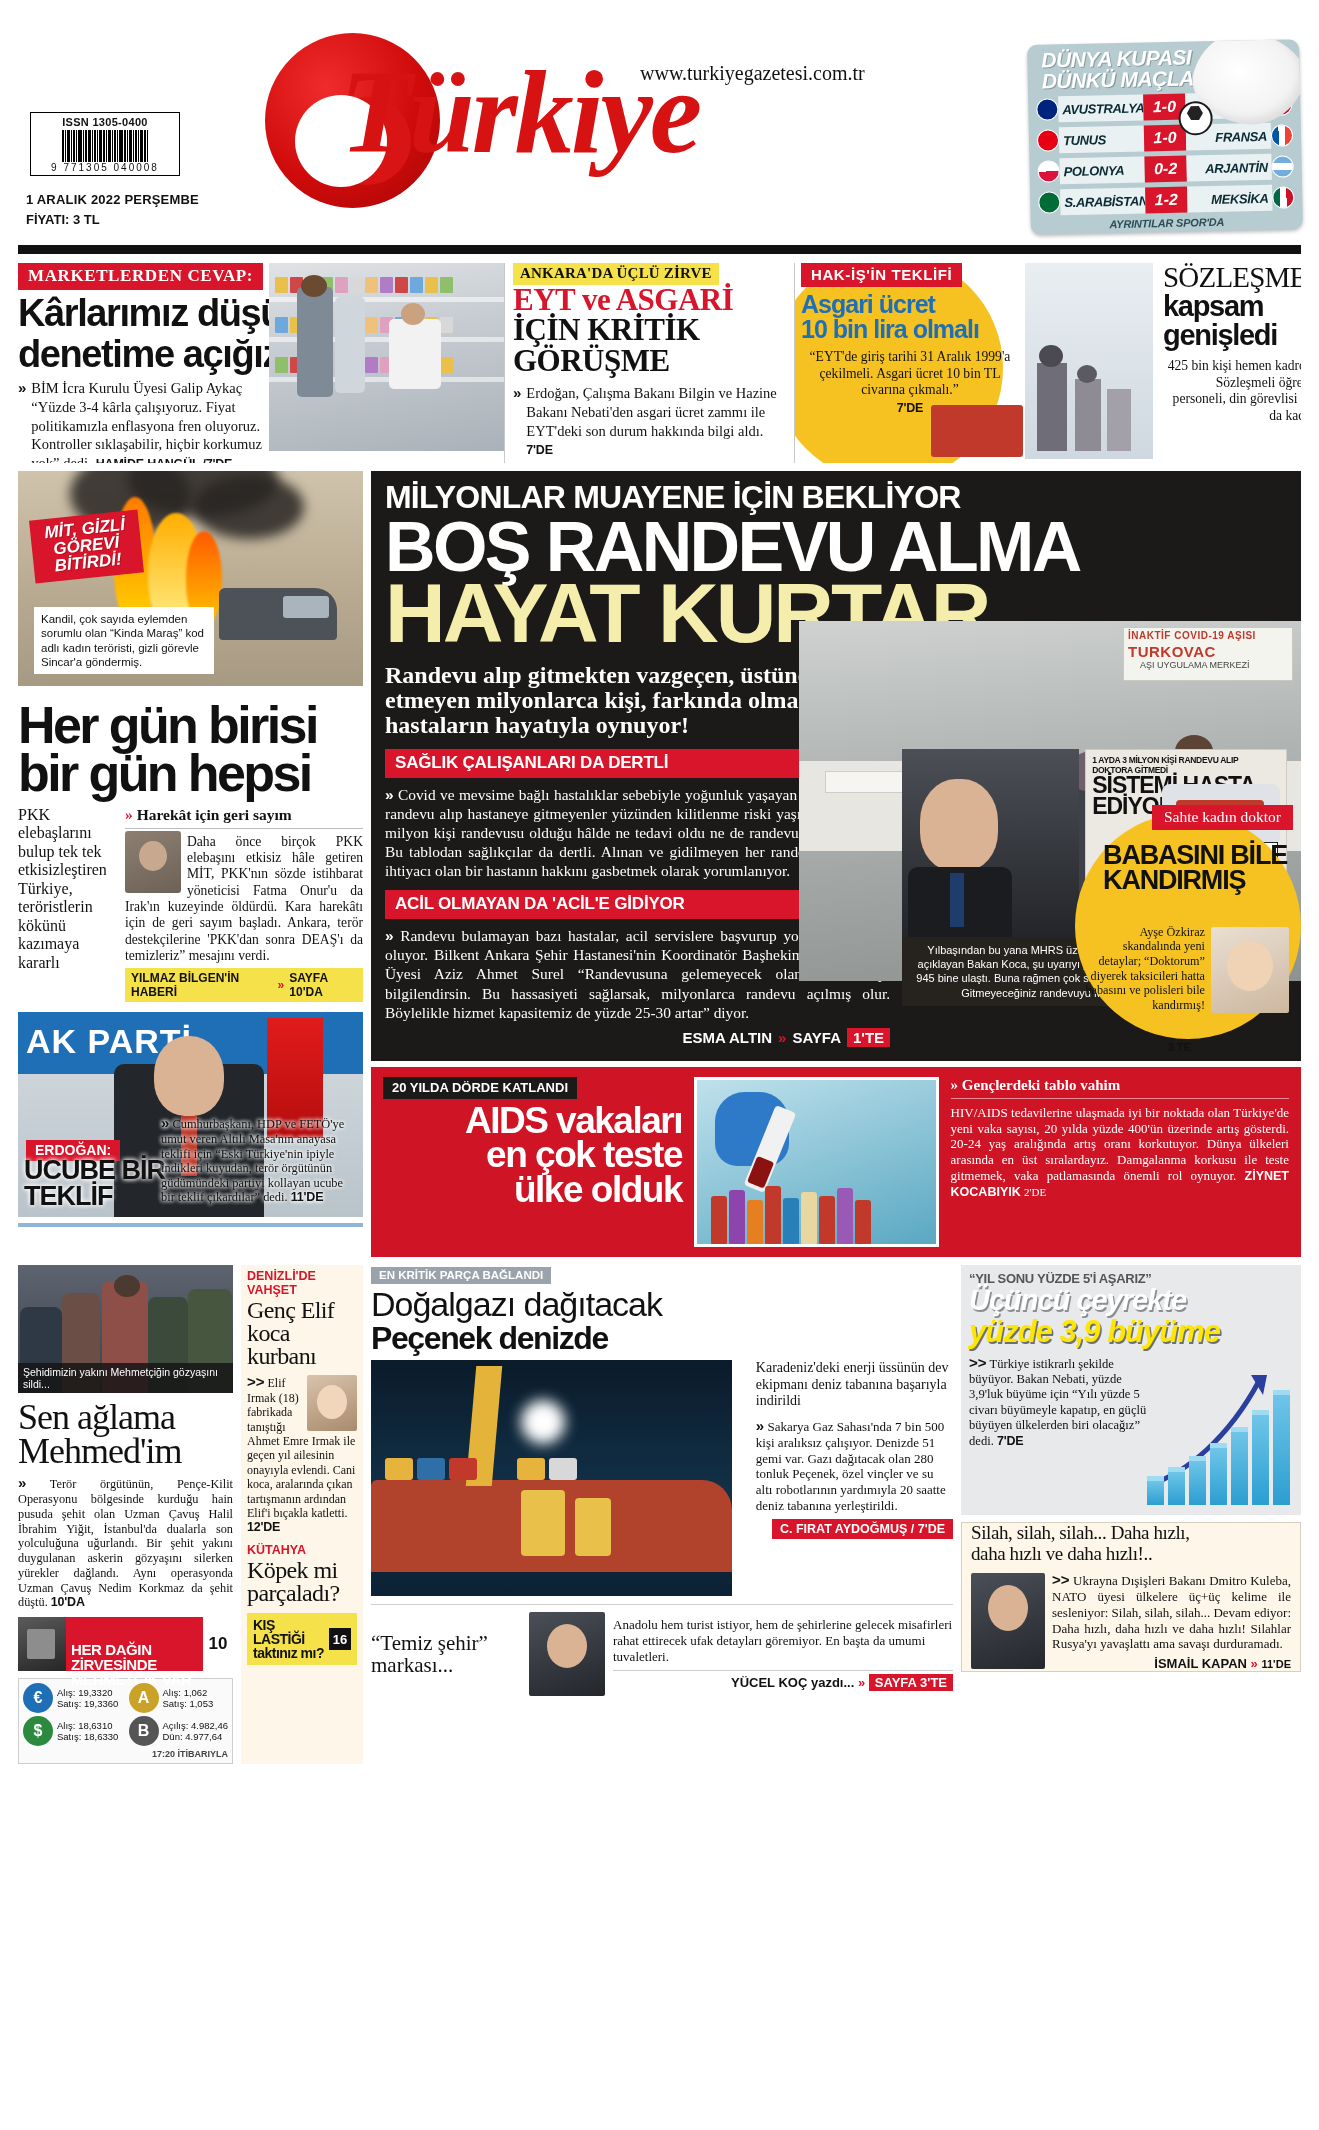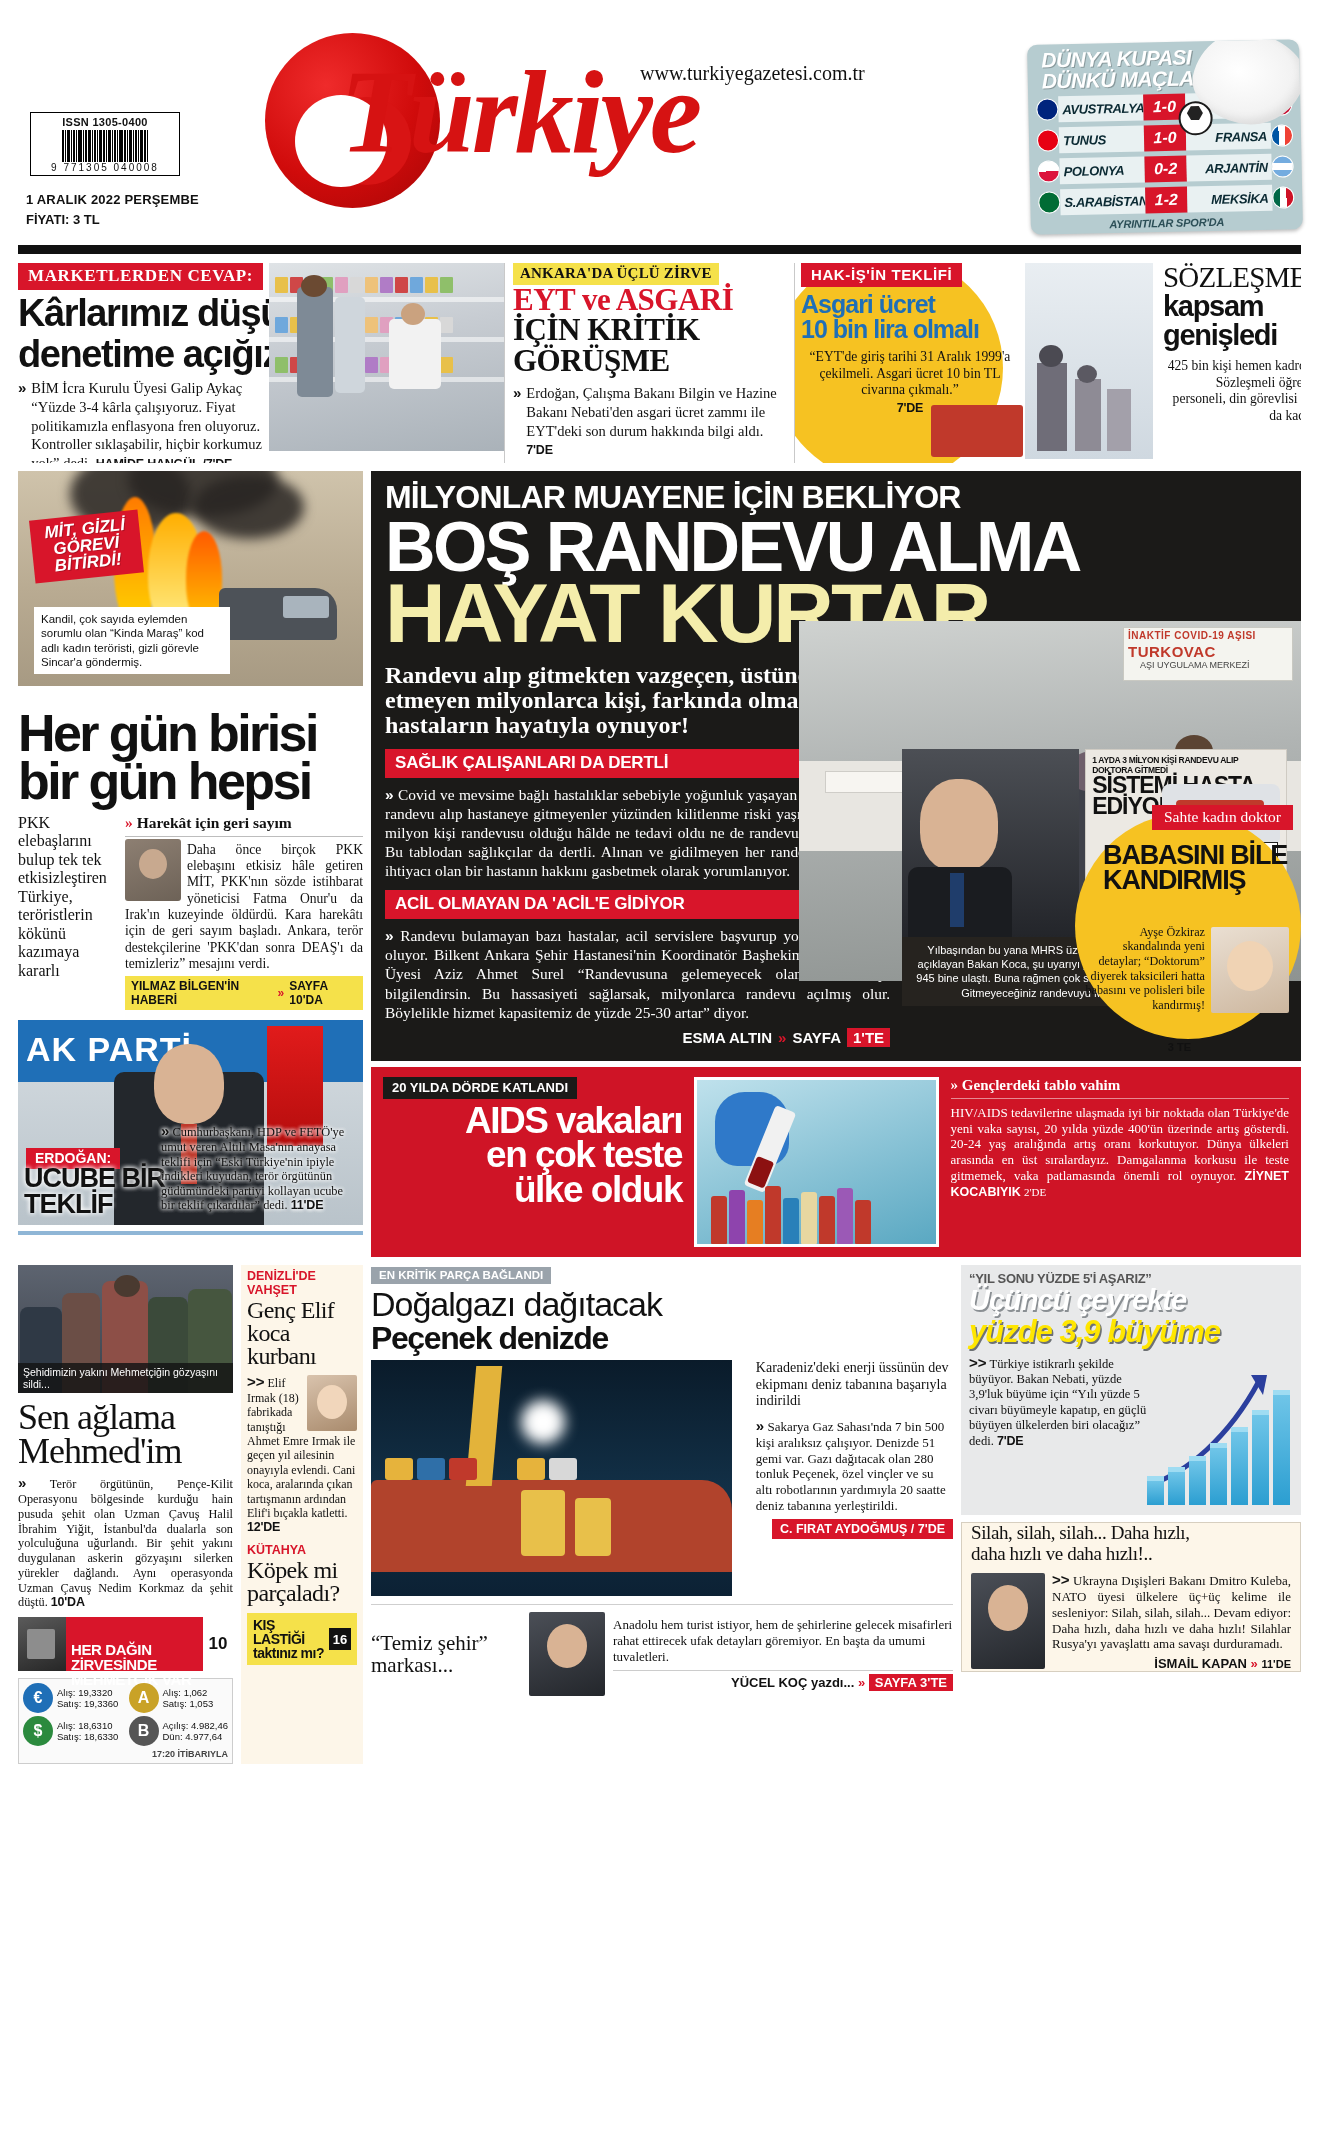--- a/index.html
+++ b/index.html
@@ -166,26 +166,26 @@
   .flame{ position:absolute; border-radius:50% 50% 45% 45%; filter:blur(1px); }
   .car{ position:absolute; right:26px; bottom:46px; width:118px; height:52px; background:#4d5258; border-radius:6px 22px 4px 4px; }
   .car:after{ content:""; position:absolute; right:8px; top:8px; width:46px; height:22px; background:#a9b4bd; border-radius:3px;}
   .mit-tag {
     position:absolute; left:14px; top:44px; background:#d8152a; color:#fff;
     transform:rotate(-6deg); padding:5px 14px 7px; text-align:center;
     font-family:"Liberation Sans", sans-serif; font-weight:700; font-style:italic; font-size:17px; line-height:1.0;
     text-shadow:1px 1px 0 rgba(0,0,0,.2);
   }
   .mit-cap {
-    position:absolute; left:16px; bottom:12px; width:196px; background:#fff; padding:5px 7px;
+    position:absolute; left:16px; bottom:12px; width:180px; background:#fff; padding:5px 7px;
     font-family:"Liberation Sans", sans-serif; font-size:11.5px; line-height:1.24; color:#111;
   }
   .huge-left {
     font-family:"Liberation Sans", sans-serif; font-weight:700; font-size:52px; line-height:.92;
-    letter-spacing:-2.6px; color:#111; margin-top:24px;
+    letter-spacing:-2.6px; color:#111; margin-top:16px;
   }
   .left-split { display:flex; gap:9px; margin-top:8px; }
   .ls-a { flex:0 0 98px; font-family:"Liberation Serif", serif; font-size:16px; line-height:1.16; }
   .ls-b { flex:1; }
   .sub-head {
     font-family:"Liberation Serif", serif; font-weight:700; font-size:15.5px; color:#111;
     border-bottom:1px solid #bdbdbd; padding-bottom:4px;
   }
   .ls-b p { font-family:"Liberation Serif", serif; font-size:13.6px; line-height:1.2; margin:5px 0 0; text-align:justify; }
   .yellow-bar {

